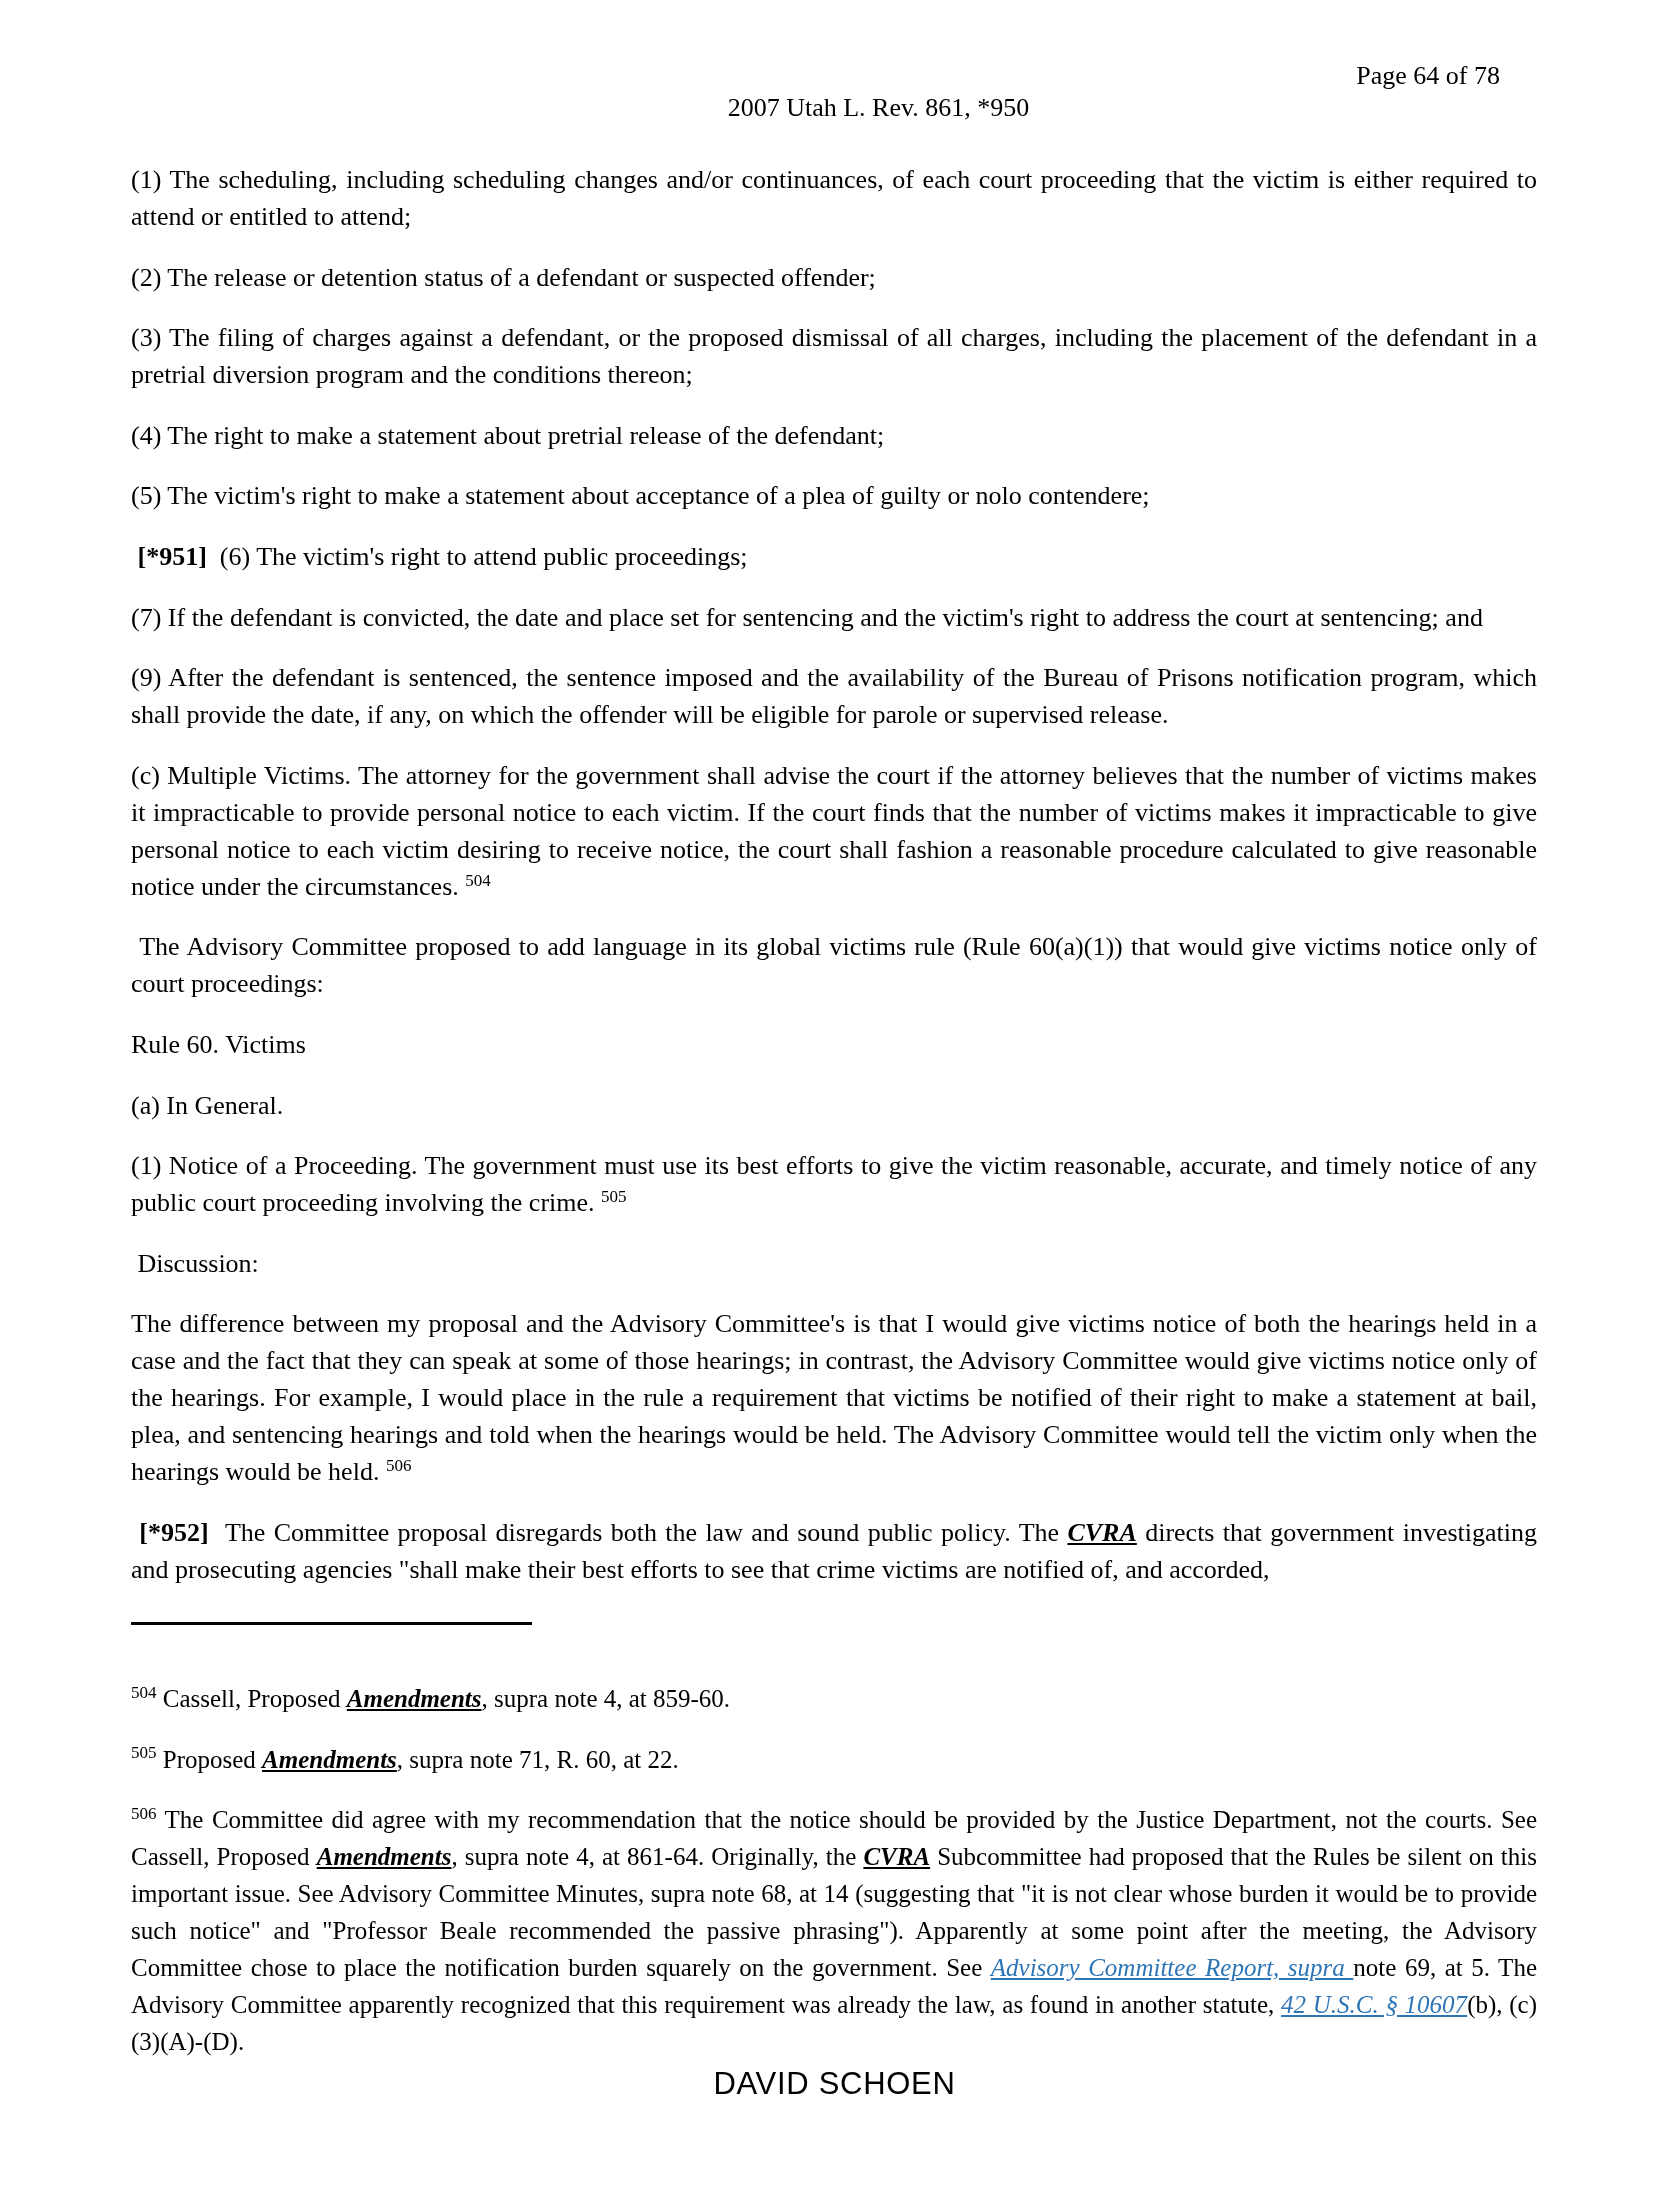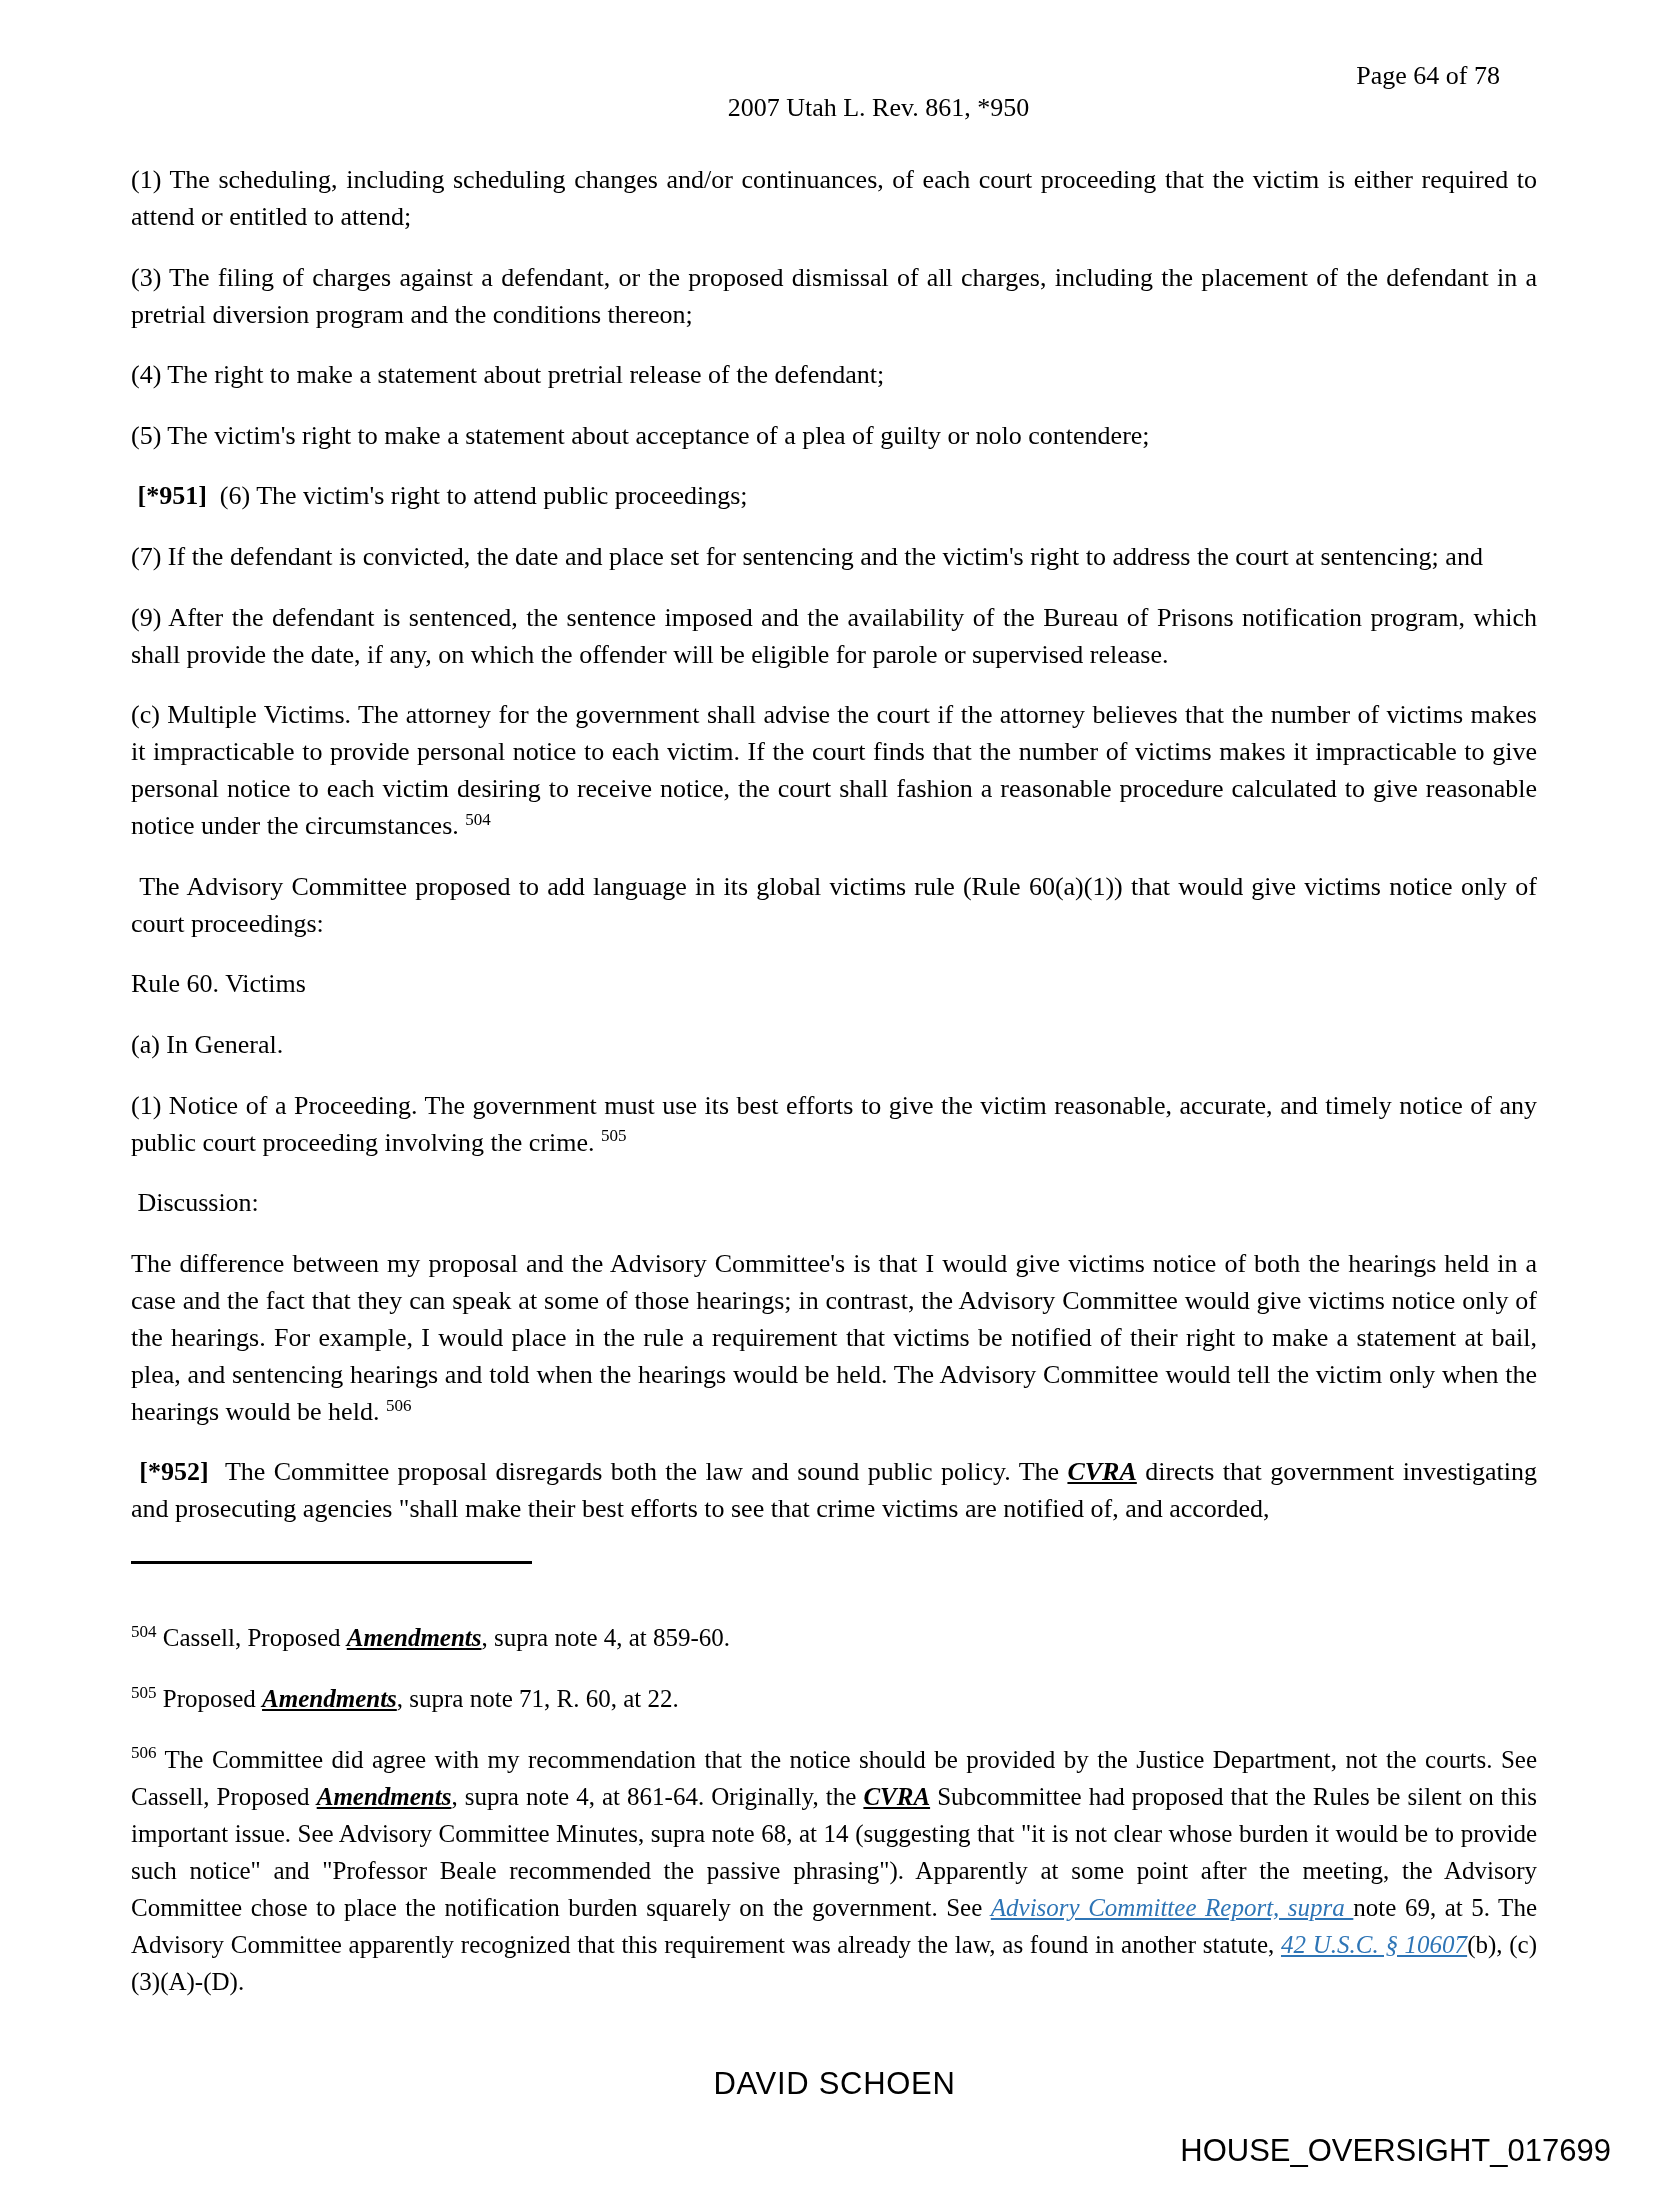--- a/index.html
+++ b/index.html
@@ -89,20 +89,21 @@
 
 <div class="page">
 
   <div class="page-indicator">Page 64 of 78</div>
 
   <div class="citation-header">2007 Utah L. Rev. 861, *950</div>
 
   <div class="content">
     <div id="body-paragraphs">
         <p class="body-para"><span>(1) The scheduling, including scheduling changes and/or continuances, of each court proceeding that the victim is either required to attend or entitled to attend;</span></p>
+        <p class="body-para"><span>(2) The release or detention status of a defendant or suspected offender;</span></p>
         <p class="body-para"><span>(3) The filing of charges against a defendant, or the proposed dismissal of all charges, including the placement of the defendant in a pretrial diversion program and the conditions thereon;</span></p>
         <p class="body-para"><span>(4) The right to make a statement about pretrial release of the defendant;</span></p>
         <p class="body-para"><span>(5) The victim's right to make a statement about acceptance of a plea of guilty or nolo contendere;</span></p>
         <p class="body-para"><span>&nbsp;</span><span class="run-b">[*951]</span><span>&nbsp; (6) The victim's right to attend public proceedings;</span></p>
         <p class="body-para"><span>(7) If the defendant is convicted, the date and place set for sentencing and the victim's right to address the court at sentencing; and</span></p>
         <p class="body-para"><span>(9) After the defendant is sentenced, the sentence imposed and the availability of the Bureau of Prisons notification program, which shall provide the date, if any, on which the offender will be eligible for parole or supervised release.</span></p>
         <p class="body-para"><span>(c) Multiple Victims. The attorney for the government shall advise the court if the attorney believes that the number of victims makes it impracticable to provide personal notice to each victim. If the court finds that the number of victims makes it impracticable to give personal notice to each victim desiring to receive notice, the court shall fashion a reasonable procedure calculated to give reasonable notice under the circumstances. </span><span class="run-sup">504</span></p>
         <p class="body-para"><span>&nbsp;The Advisory Committee proposed to add language in its global victims rule (Rule 60(a)(1)) that would give victims notice only of court proceedings:</span></p>
         <p class="body-para"><span>Rule 60. Victims</span></p>
         <p class="body-para"><span>(a) In General.</span></p>
@@ -116,16 +117,15 @@
 
     <div id="footnote-paragraphs">
         <p class="footnote-para"><span class="run-sup">504</span><span>  Cassell, Proposed </span><span class="run-biu">Amendments</span><span>, supra note 4, at 859-60.</span></p>
         <p class="footnote-para"><span class="run-sup">505</span><span>  Proposed </span><span class="run-biu">Amendments</span><span>, supra note 71, R. 60, at 22.</span></p>
         <p class="footnote-para"><span class="run-sup">506</span><span>  The Committee did agree with my recommendation that the notice should be provided by the Justice Department, not the courts. See Cassell, Proposed </span><span class="run-biu">Amendments</span><span>, supra note 4, at 861-64. Originally, the </span><span class="run-biu">CVRA</span><span> Subcommittee had proposed that the Rules be silent on this important issue. See Advisory Committee Minutes, supra note 68, at 14 (suggesting that "it is not clear whose burden it would be to provide such notice" and "Professor Beale recommended the passive phrasing"). Apparently at some point after the meeting, the Advisory Committee chose to place the notification burden squarely on the government. See </span><span class="run-link" style="color: rgb(46, 117, 182);">Advisory Committee Report, supra </span><span>note 69, at 5. The Advisory Committee apparently recognized that this requirement was already the law, as found in another statute, </span><span class="run-link" style="color: rgb(46, 117, 182);">42 U.S.C. § 10607</span><span>(b), (c)(3)(A)-(D).</span></p>
       </div>
   </div>
 
   <div class="footer-name">DAVID SCHOEN</div>
 
-  <div class="bates-number">HOUSE_OVERSIGHT_017699</div>
 
 </div>
 
 
 </body></html>

